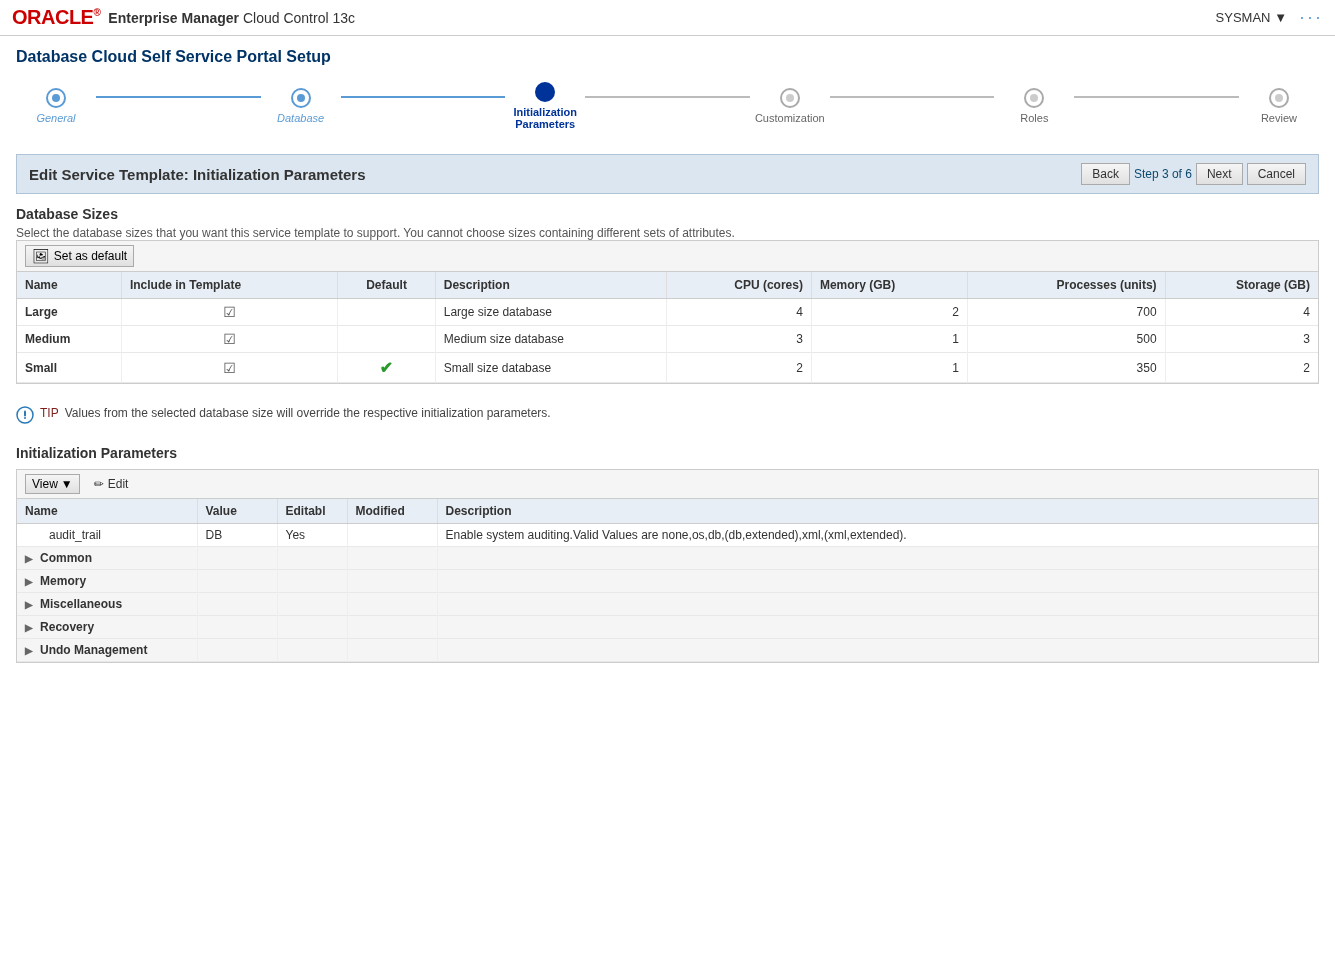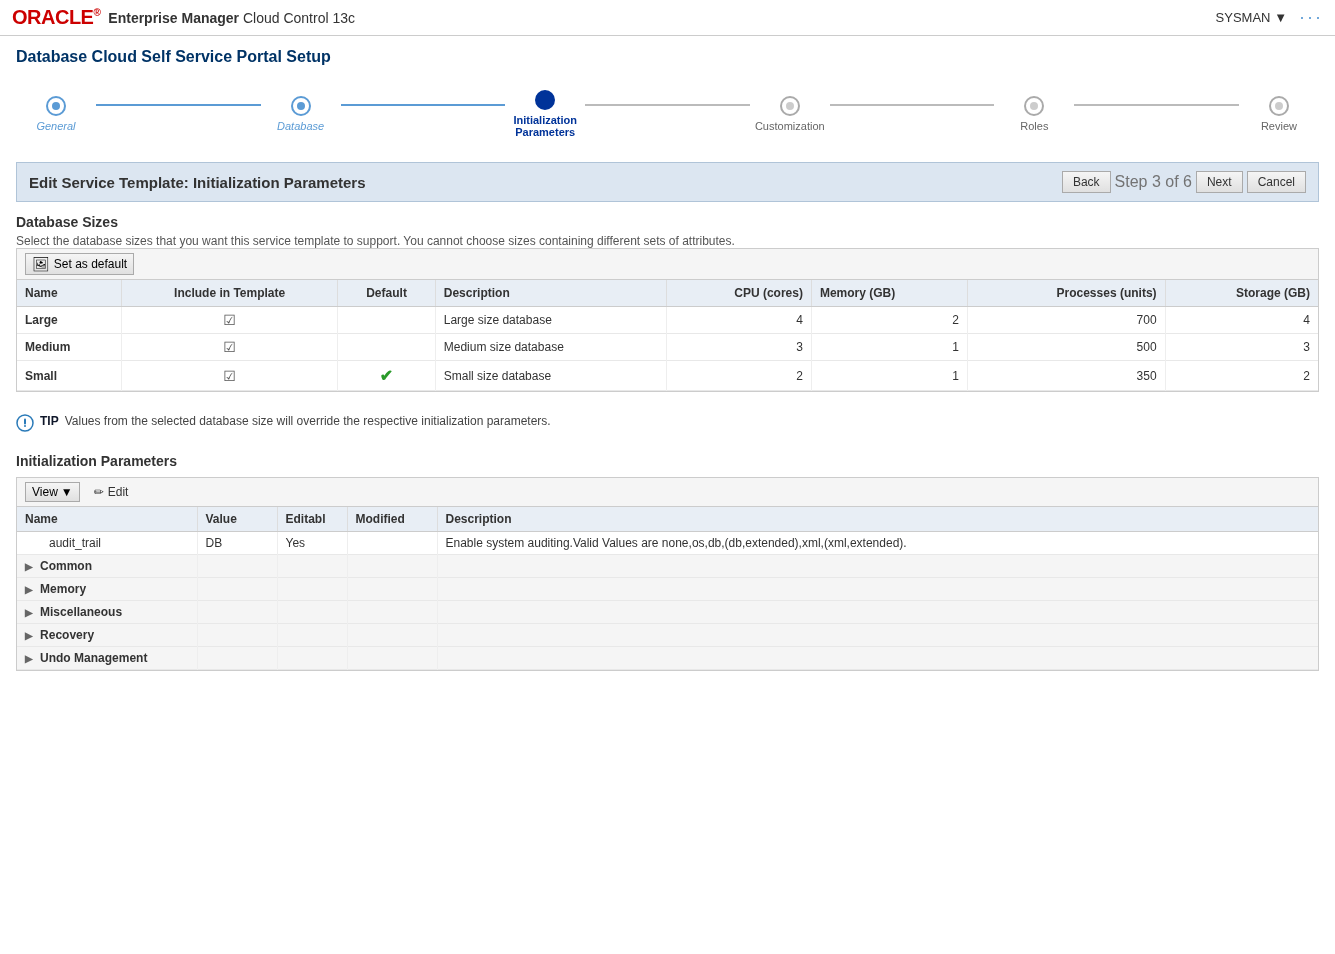--- a/index.html
+++ b/index.html
@@ -17,21 +17,21 @@
     #header .logo-area { display: flex; align-items: center; gap: 8px; }
     #header .oracle-logo { color: #cc0000; font-weight: bold; font-size: 18px; letter-spacing: -0.5px; }
     #header .oracle-logo span { color: #cc0000; }
     #header .em-title { font-size: 14px; color: #333; }
     #header .em-title b { font-weight: bold; }
     #header .user-area { display: flex; align-items: center; gap: 12px; }
     #header .user-name { font-size: 13px; color: #333; }
     #header .dots { color: #5b9bd5; font-size: 18px; letter-spacing: 2px; }
 
     
-    .page-title { font-size: 16px; font-weight: bold; color: #003366; margin-bottom: 24px; }
+    .page-title { font-size: 16px; font-weight: bold; color: #003366; margin-bottom: 16px; }
 
     
     .wizard-steps {
       display: flex;
       align-items: center;
       margin-bottom: 16px;
       padding-bottom: 8px;
     }
     .wizard-step {
       display: flex;
@@ -74,21 +74,21 @@
     .section-header h2 { font-size: 15px; font-weight: bold; color: #333; }
     .section-header .btn-group { display: flex; gap: 4px; align-items: center; }
     .btn {
       padding: 3px 10px;
       font-size: 12px;
       border: 1px solid #aaa;
       background: linear-gradient(to bottom, #f5f5f5, #e0e0e0);
       cursor: pointer;
       color: #333;
     }
-    .step-info { font-size: 16px; color: #737373; }
+    .step-info { font-size: 12px; color: #0c4a6e; }
 
     
     .section-title { font-size: 14px; font-weight: bold; color: #333; margin-bottom: 4px; }
     .section-desc { font-size: 12px; color: #555; }
 
     
     .table-container {
       border: 1px solid #ccc;
       margin-bottom: 16px;
     }
@@ -135,21 +135,21 @@
     .tip-section {
       display: flex;
       align-items: flex-start;
       gap: 6px;
       padding: 6px 0;
       margin-bottom: 12px;
       font-size: 12px;
       color: #444;
     }
     .tip-icon { color: #2a7ab8; font-size: 14px; }
-    .tip-label { font-weight: bold; color: #0f172a; }
+    .tip-label { font-weight: normal; color: #7f1d1d; }
 
     
     .init-section-title { font-size: 14px; font-weight: bold; color: #333; margin-bottom: 8px; }
     .init-table-container {
       border: 1px solid #ccc;
     }
     .init-table-toolbar {
       background: #f5f5f5;
       border-bottom: 1px solid #ccc;
       padding: 4px 8px;
@@ -298,21 +298,21 @@
       <div class="table-toolbar">
         <button class="toolbar-btn">
           <span style="font-size:14px;">🖼</span>
           <span>Set as default</span>
         </button>
       </div>
       <table>
         <thead>
           <tr>
             <th>Name</th>
-            <th style="text-align:center;">Include in Template</th>
+            <th style="">Include in Template</th>
             <th style="text-align:center;">Default</th>
             <th>Description</th>
             <th style="text-align:right;">CPU (cores)</th>
             <th style="">Memory (GB)</th>
             <th style="text-align:right;">Processes (units)</th>
             <th style="text-align:right;">Storage (GB)</th>
           </tr>
         </thead>
         <tbody id="db-sizes-tbody">
 

